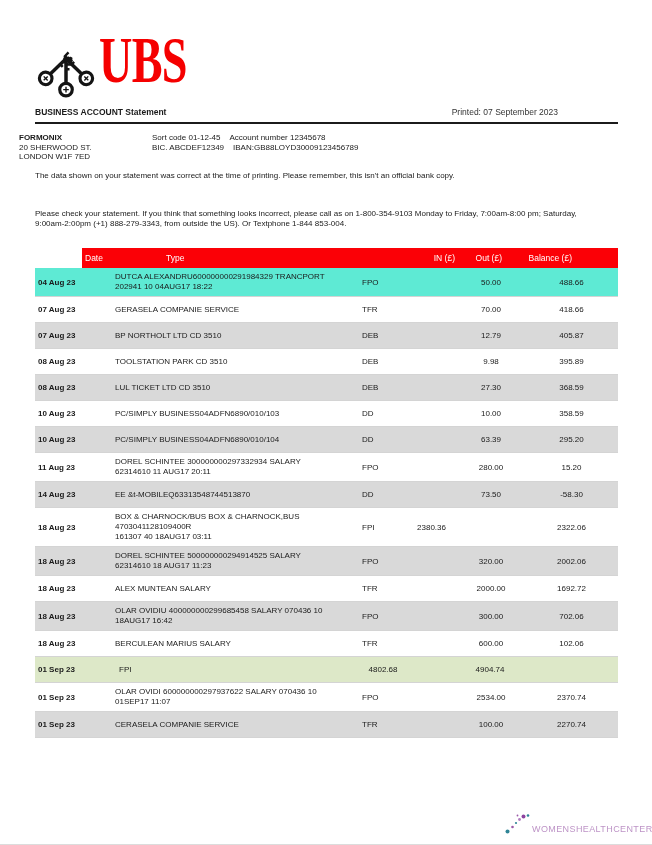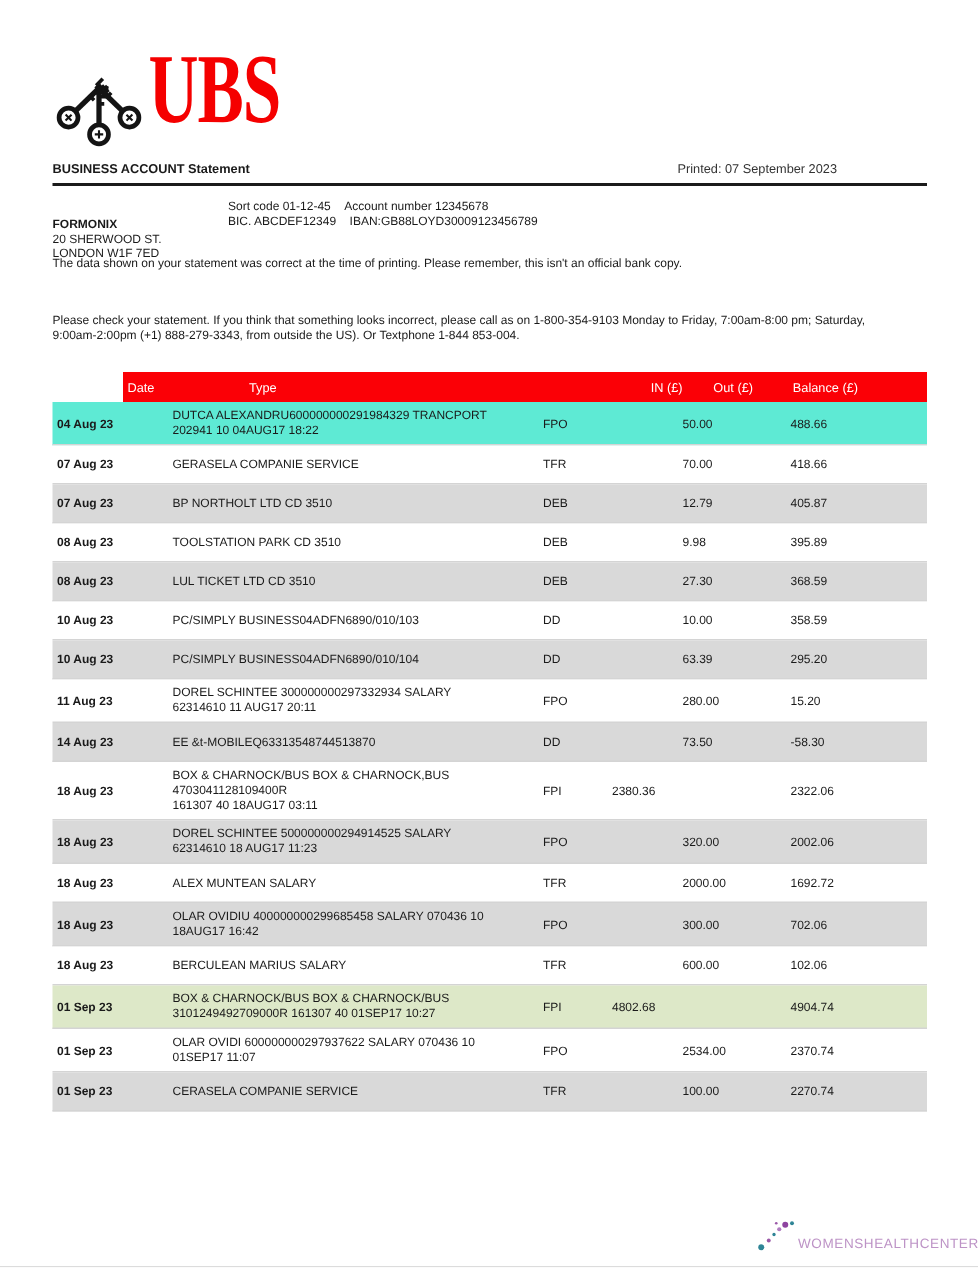--- a/index.html
+++ b/index.html
@@ -16,41 +16,41 @@
     font-weight:bold;font-size:66px;line-height:60px;color:#f50000;
     transform:scaleX(0.70);transform-origin:left top;letter-spacing:-1px;
   }
 
   
   .doc-title{position:absolute;left:35px;top:107px;font-size:8.5px;font-weight:bold;}
   .printed{position:absolute;left:35px;top:107px;width:523px;text-align:right;font-size:8.5px;color:#333;}
   .divider{position:absolute;left:35px;top:122px;width:583px;height:2px;background:#1b1b1b;}
 
   
-  .addr{position:absolute;left:35px;top:133px;font-size:8px;line-height:9.5px;margin-top:12px;}
+  .addr{position:absolute;left:19px;top:133px;font-size:8px;line-height:9.5px;}
   .addr .holder{font-weight:bold;}
   .bankrefs{position:absolute;left:152px;top:133px;font-size:8px;line-height:9.5px;}
   .bankrefs span{margin-right:9px;}
   .notice1{position:absolute;left:35px;top:171px;width:580px;font-size:8px;line-height:10px;}
   .notice2{position:absolute;left:35px;top:209px;width:556px;font-size:8px;line-height:10px;}
 
   
   .table{position:absolute;left:35px;top:248px;width:583px;font-size:8px;}
   .thead{
     display:grid;grid-template-columns:80px 243px 50px 47px 72px 91px;
     height:20px;align-items:center;background:#fb0006;color:#ffffff;font-size:8.5px;margin-left:47px;
   }
   .trow{
     display:grid;grid-template-columns:80px 243px 50px 47px 72px 91px;
     min-height:25px;align-items:center;border-bottom:1px solid #d4d4d4;background:#fff;
   }
   .c-date{padding:4px 0 4px 3px;font-weight:bold;}
   .c-desc{padding:4px 6px 4px 0;white-space:pre-line;line-height:10px;}
   .c-type{padding:4px 0 4px 4px;}
-  .c-in,.c-out,.c-bal{text-align:left;padding:4px 0;}
+  .c-in,.c-out,.c-bal{text-align:center;padding:4px 0;}
   .c-bal{padding-right:2px;}
   .h-date{padding-left:3px;}
   .h-type{padding-left:4px;}
   .h-in,.h-out,.h-bal{text-align:right;}
   .h-bal{padding-right:2px;}
 
   
   .watermark{position:absolute;left:504px;top:813px;display:flex;align-items:flex-end;}
   .wm-dots{width:26px;height:22px;margin-right:2px;}
   .wm-name{font-size:9px;letter-spacing:0.4px;color:#bd93c6;line-height:12px;}
@@ -231,22 +231,20 @@
       <div class="c-date">18 Aug 23</div>
       <div class="c-desc">BERCULEAN MARIUS SALARY</div>
       <div class="c-type">TFR</div>
       <div class="c-in"></div>
       <div class="c-out">600.00</div>
       <div class="c-bal">102.06</div>
     </div>
 
     <div class="trow" style="background: rgb(221, 232, 200);">
       <div class="c-date">01 Sep 23</div>
-      <div class="c-desc">BOX &amp; CHARNOCK/BUS BOX &amp; CHARNOCK/BUS
-3101249492709000R 161307 40 01SEP17 10:27</div>
       <div class="c-type">FPI</div>
       <div class="c-in">4802.68</div>
       <div class="c-out"></div>
       <div class="c-bal">4904.74</div>
     </div>
 
     <div class="trow" style="background: rgb(255, 255, 255);">
       <div class="c-date">01 Sep 23</div>
       <div class="c-desc">OLAR OVIDI 600000000297937622 SALARY 070436 10
 01SEP17 11:07</div>

